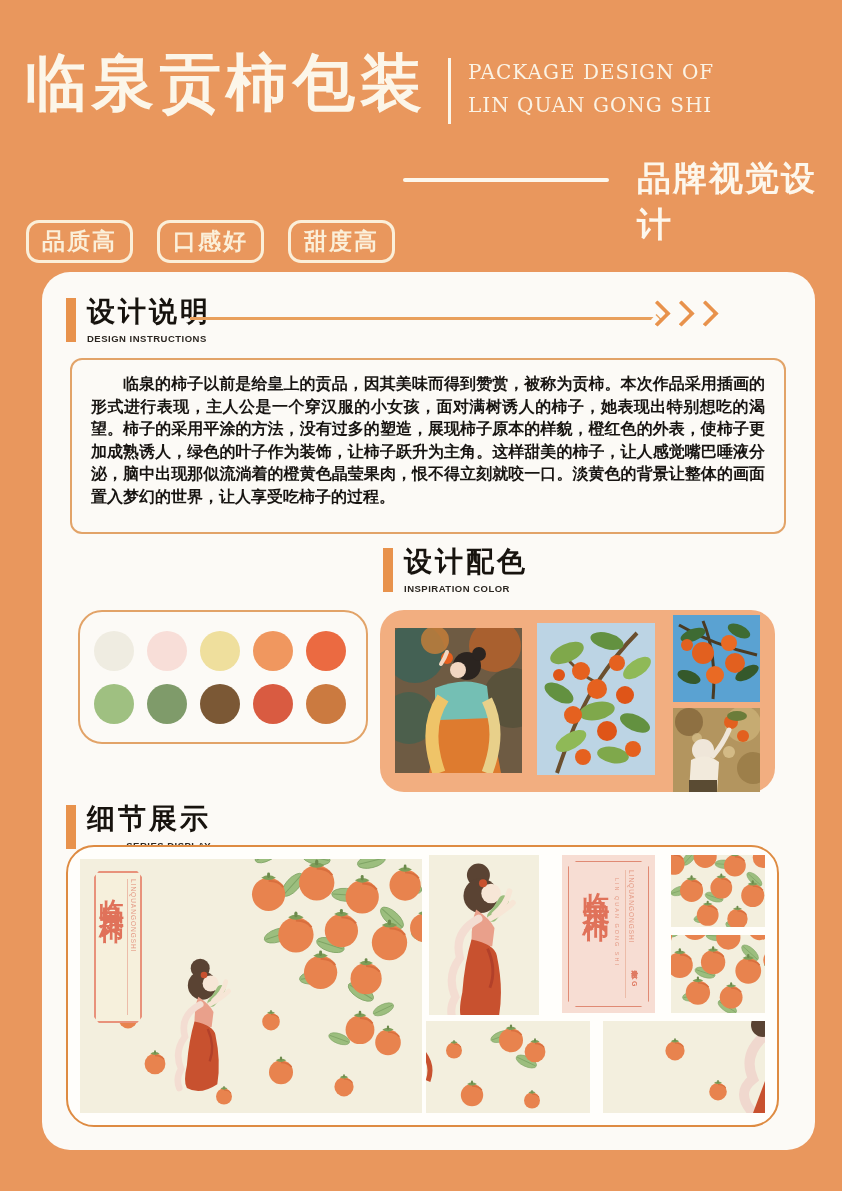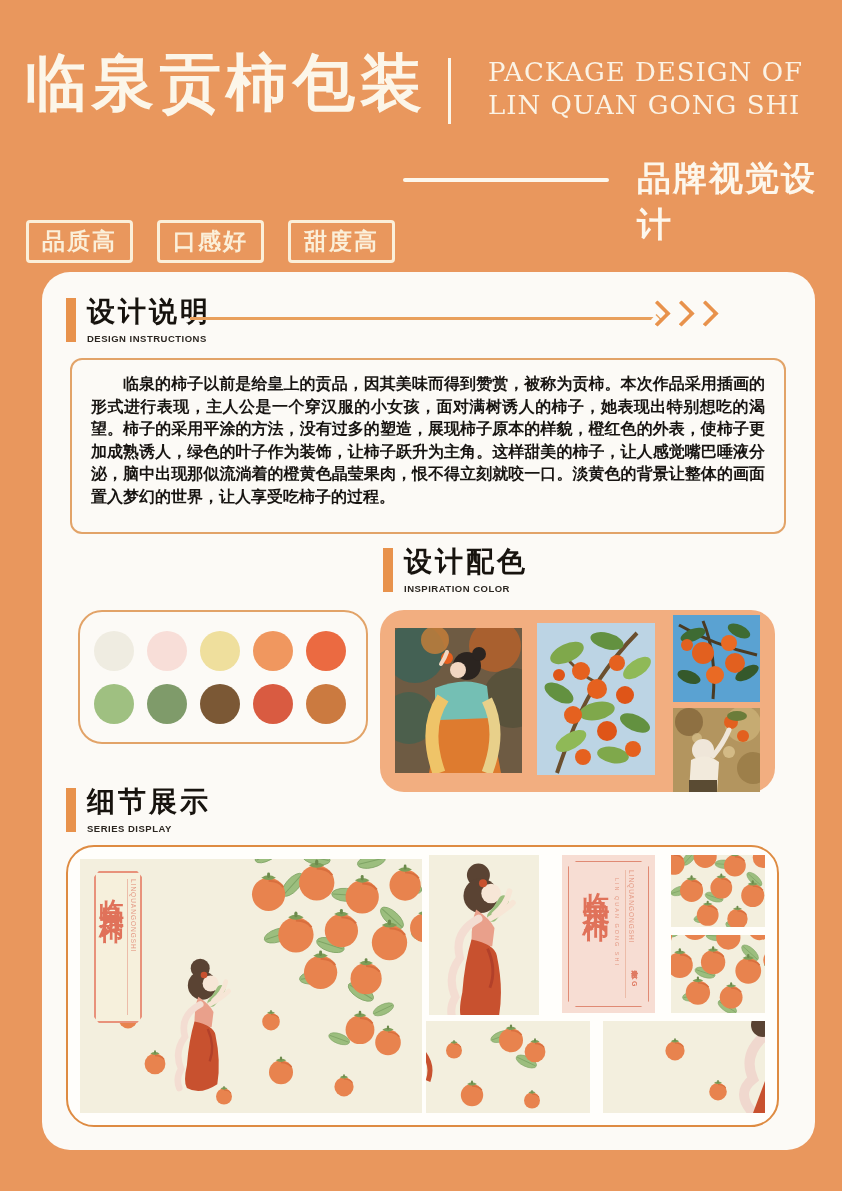--- a/index.html
+++ b/index.html
@@ -2,27 +2,27 @@
 <html><head>
 <meta charset="utf-8">
 <style>
   html,body{margin:0;padding:0;background:#E9975D;}
   .page{position:relative;width:842px;height:1191px;margin:0 auto;background:#E9975D;
         overflow:hidden;font-family:"Liberation Sans",sans-serif;}
   
   .title-cn{position:absolute;left:25px;top:52px;font-size:62px;font-weight:bold;
             color:#FCF6E9;letter-spacing:5px;line-height:1;}
   .title-divider{position:absolute;left:448px;top:58px;width:3px;height:66px;background:#FCF6E9;}
-  .title-en{position:absolute;left:488px;top:56px;color:#FBF3E5;
-            font-family:"DejaVu Serif",serif;font-size:26px;line-height:33px;letter-spacing:1px;}
+  .title-en{position:absolute;left:468px;top:56px;color:#FBF3E5;
+            font-family:"DejaVu Serif",serif;font-size:20px;line-height:33px;letter-spacing:1px;}
   .subtitle-line{position:absolute;left:403px;top:178px;width:206px;height:4px;background:#FDF7EC;border-radius:2px;}
   .subtitle{position:absolute;left:613px;top:156px;font-size:34px;font-weight:bold;
             color:#FDF7EC;letter-spacing:2px;margin-left:24px;}
   .badges{position:absolute;left:26px;top:220px;display:flex;gap:24px;}
-  .badge{border:3px solid #FBEFD9;border-radius:4px;color:#FBEFD9;font-weight:bold;
+  .badge{border:3px solid #FBEFD9;border-radius:13px;color:#FBEFD9;font-weight:bold;
          font-size:23px;padding:3px 13px;letter-spacing:2px;}
   
   .card{position:absolute;left:42px;top:272px;width:773px;height:878px;background:#FCFAF6;
         border-radius:28px;}
   
   .sec{position:absolute;display:flex;gap:11px;}
   .sec .bar{width:10px;height:44px;background:#E8924C;}
   .sec .t-cn{font-size:28px;font-weight:bold;color:#17130E;letter-spacing:3px;line-height:1;}
   .sec .t-en{font-size:9.5px;font-weight:bold;color:#2B2620;letter-spacing:0.5px;margin-top:7px;}
   .ds-line{position:absolute;left:148px;top:45px;width:468px;height:2.5px;background:#E9A05C;}
@@ -251,21 +251,21 @@
           <circle cx="70" cy="28" r="6" fill="#E2601F"></circle>
           <ellipse cx="64" cy="8" rx="10" ry="5" fill="#6B7C3A"></ellipse>
           <circle cx="30" cy="42" r="11" fill="#EFE6D9"></circle>
           <path d="M18 52 Q34 44 46 54 L44 84 L16 84 Z" fill="#F2EADC"></path>
           <rect x="16" y="72" width="28" height="12" fill="#5A4B33"></rect>
           <path d="M40 48 Q50 36 56 22" stroke="#EFE6D9" stroke-width="5" fill="none" stroke-linecap="round"></path>
         </svg>
       </div>
     </div>
 
-    <div class="sec" style="left:24px;top:516px;">
+    <div class="sec" style="left:24px;top:533px;text-align:right;">
       <div class="bar"></div>
       <div>
         <div class="t-cn">细节展示</div>
         <div class="t-en">SERIES DISPLAY</div>
       </div>
     </div>
 
     <div class="panel">
 
       <div class="tile" style="left:12px;top:12px;width:342px;height:254px;">

